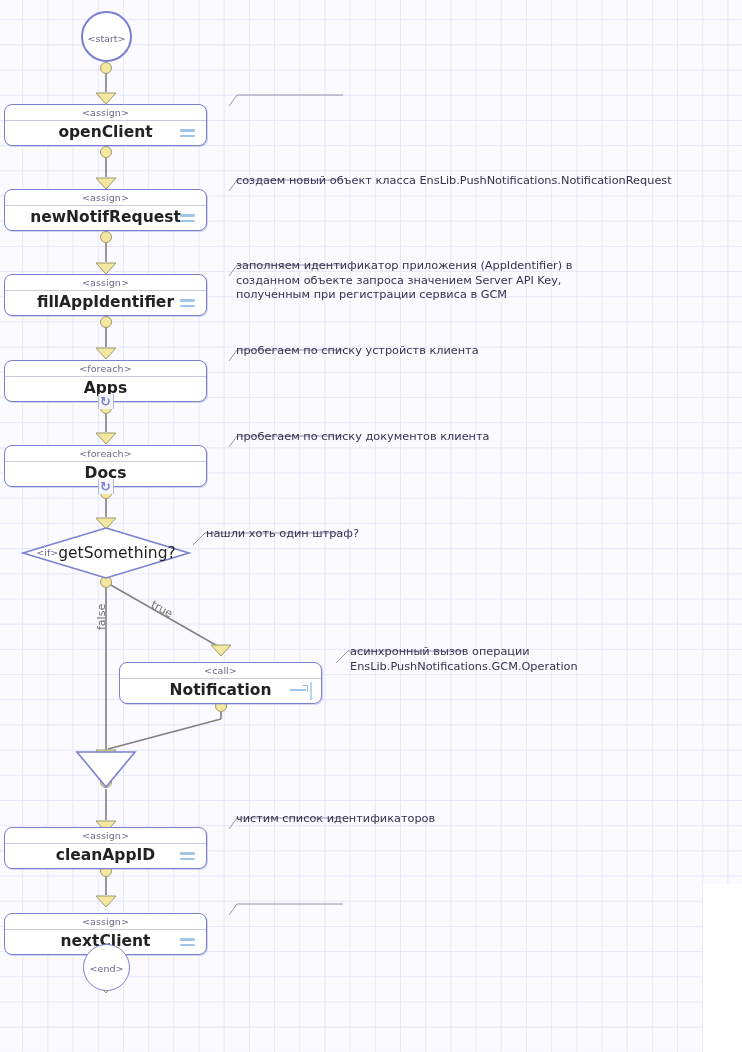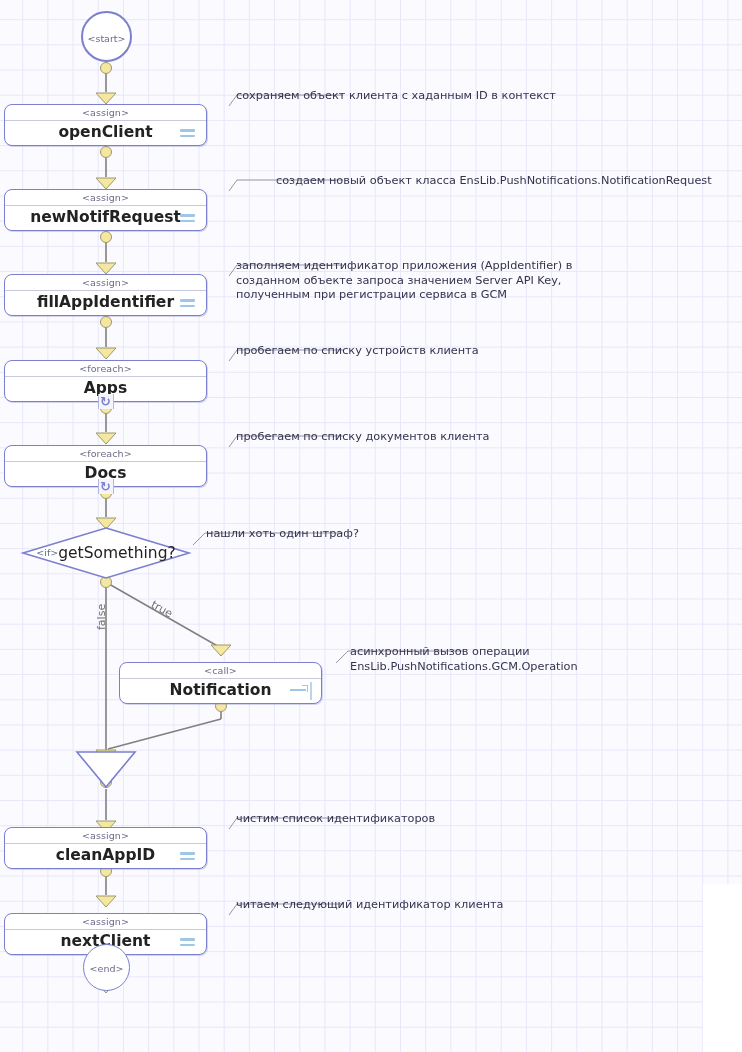--- a/index.html
+++ b/index.html
@@ -378,33 +378,31 @@
   </div>
 
   <div class="terminal end" style="left:83px; top:944px; width:47px; height:47px; line-height:47px;">
     <span>&lt;end&gt;</span>
   </div>
 
   <div class="edge-label rot" style="left:155px; top:598px; transform: rotate(29deg);">true</div>
 
   <div class="edge-label rot" style="left:95px; top:630px; transform: rotate(-90deg);">false</div>
 
-  <div class="note" style="left:236px; top:89px;">сохраняем объект клиента с хаданным ID в контекст</div>
-
-  <div class="note" style="left:236px; top:174px;margin-left:40px;">создаем новый объект класса EnsLib.PushNotifications.NotificationRequest</div>
+
+  <div class="note" style="left:236px; top:174px;">создаем новый объект класса EnsLib.PushNotifications.NotificationRequest</div>
 
   <div class="note" style="left:236px; top:344px;">пробегаем по списку устройств клиента</div>
 
   <div class="note" style="left:236px; top:259px;">заполняем идентификатор приложения (AppIdentifier) в
 созданном объекте запроса значением Server API Key,
 полученным при регистрации сервиса в GCM</div>
 
   <div class="note" style="left:236px; top:430px;">пробегаем по списку документов клиента</div>
 
   <div class="note" style="left:206px; top:527px;">нашли хоть один штраф?</div>
 
   <div class="note" style="left:350px; top:645px;">асинхронный вызов операции EnsLib.PushNotifications.GCM.Operation</div>
 
   <div class="note" style="left:236px; top:812px;">чистим список идентификаторов</div>
 
-  <div class="note" style="left:236px; top:898px;">читаем следующий идентификатор клиента</div>
 
 </div>
 
 </body></html>

